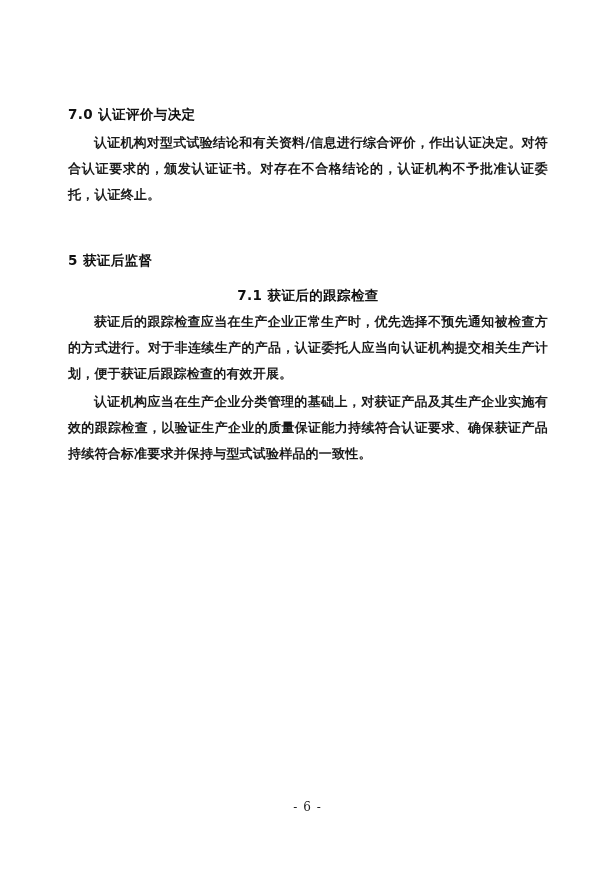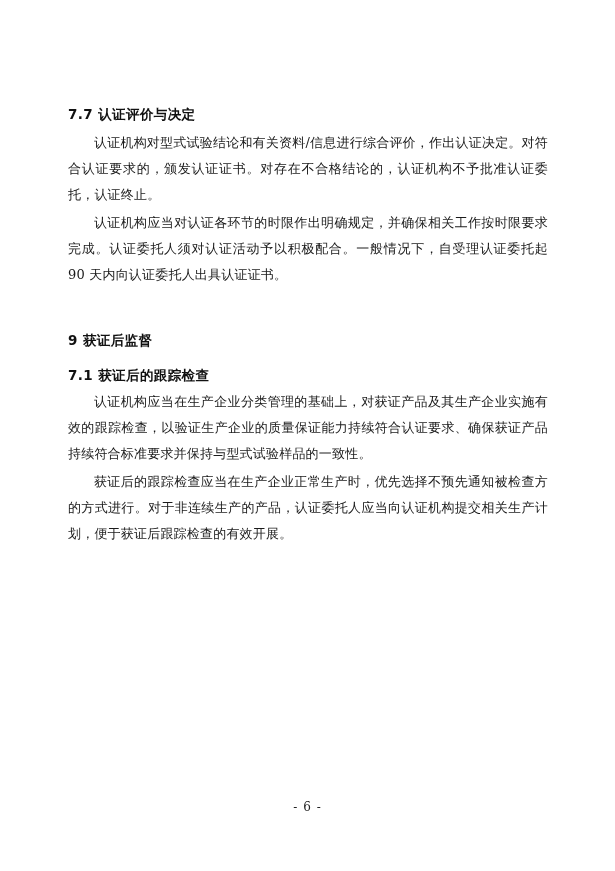--- a/index.html
+++ b/index.html
@@ -38,31 +38,33 @@
     margin-top: 26px;
   }
   .h-sub {
     font-family: "DejaVu Sans", "Liberation Sans", sans-serif;
     font-weight: bold;
     font-size: 13.5px;
     color: #111;
     letter-spacing: 0.4px;
     margin: 14px 0 4px 0;
     line-height: 1.5;
+    text-align: center;
   }
   .para {
     font-family: "DejaVu Serif", "Liberation Serif", serif;
     font-size: 13px;
     color: #1a1a1a;
     line-height: 2.0;
     text-align: justify;
     text-justify: inter-ideograph;
     text-indent: 2em;
     margin: 0 0 2px 0;
     letter-spacing: 0.2px;
+    font-weight: bold;
   }
   .gap-block {
     height: 14px;
   }
   .footer {
     position: absolute;
     left: 0;
     right: 0;
     top: 800px;
     text-align: center;
@@ -71,35 +73,34 @@
     color: #222;
     letter-spacing: 1px;
   }
 </style>
 </head>
 <body>
 
 <div class="page">
   <div class="content">
 
-    <div class="h-sec">7.7  认证评价与决定</div>
+    <div class="h-sec">7.0  认证评价与决定</div>
 
     <p class="para">认证机构对型式试验结论和有关资料/信息进行综合评价，作出认证决定。对符合认证要求的，颁发认证证书。对存在不合格结论的，认证机构不予批准认证委托，认证终止。</p>
 
 
-    <p class="para">认证机构应当对认证各环节的时限作出明确规定，并确保相关工作按时限要求完成。认证委托人须对认证活动予以积极配合。一般情况下，自受理认证委托起 90 天内向认证委托人出具认证证书。</p>
 
     <div class="gap-block"></div>
 
-    <div class="h-sec spaced-top">9  获证后监督</div>
+    <div class="h-sec spaced-top">5  获证后监督</div>
 
 
     <div class="h-sub">7.1 获证后的跟踪检查</div>
 
 
+    <p class="para">获证后的跟踪检查应当在生产企业正常生产时，优先选择不预先通知被检查方的方式进行。对于非连续生产的产品，认证委托人应当向认证机构提交相关生产计划，便于获证后跟踪检查的有效开展。</p>
+
     <p class="para">认证机构应当在生产企业分类管理的基础上，对获证产品及其生产企业实施有效的跟踪检查，以验证生产企业的质量保证能力持续符合认证要求、确保获证产品持续符合标准要求并保持与型式试验样品的一致性。</p>
-
-    <p class="para">获证后的跟踪检查应当在生产企业正常生产时，优先选择不预先通知被检查方的方式进行。对于非连续生产的产品，认证委托人应当向认证机构提交相关生产计划，便于获证后跟踪检查的有效开展。</p>
 
   </div>
 
   <div class="footer">- 6 -</div>
 </div>
 
 </body></html>

